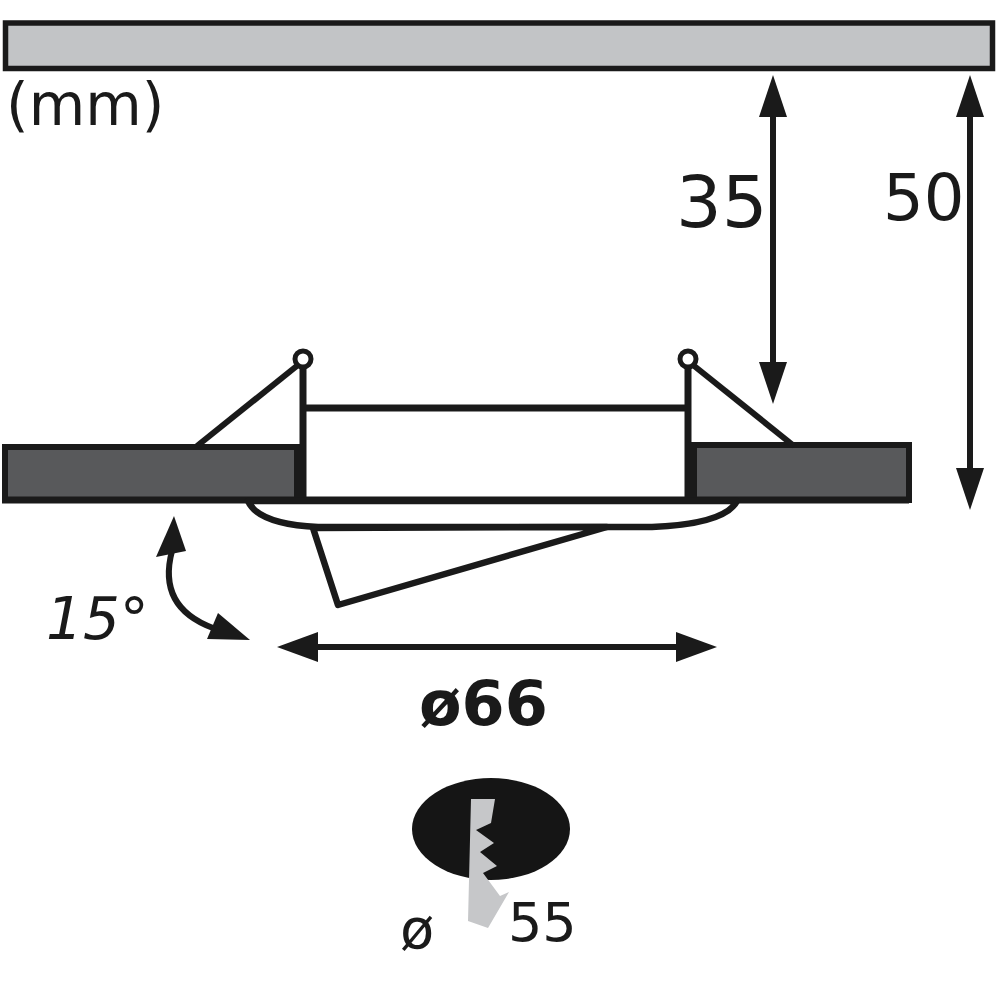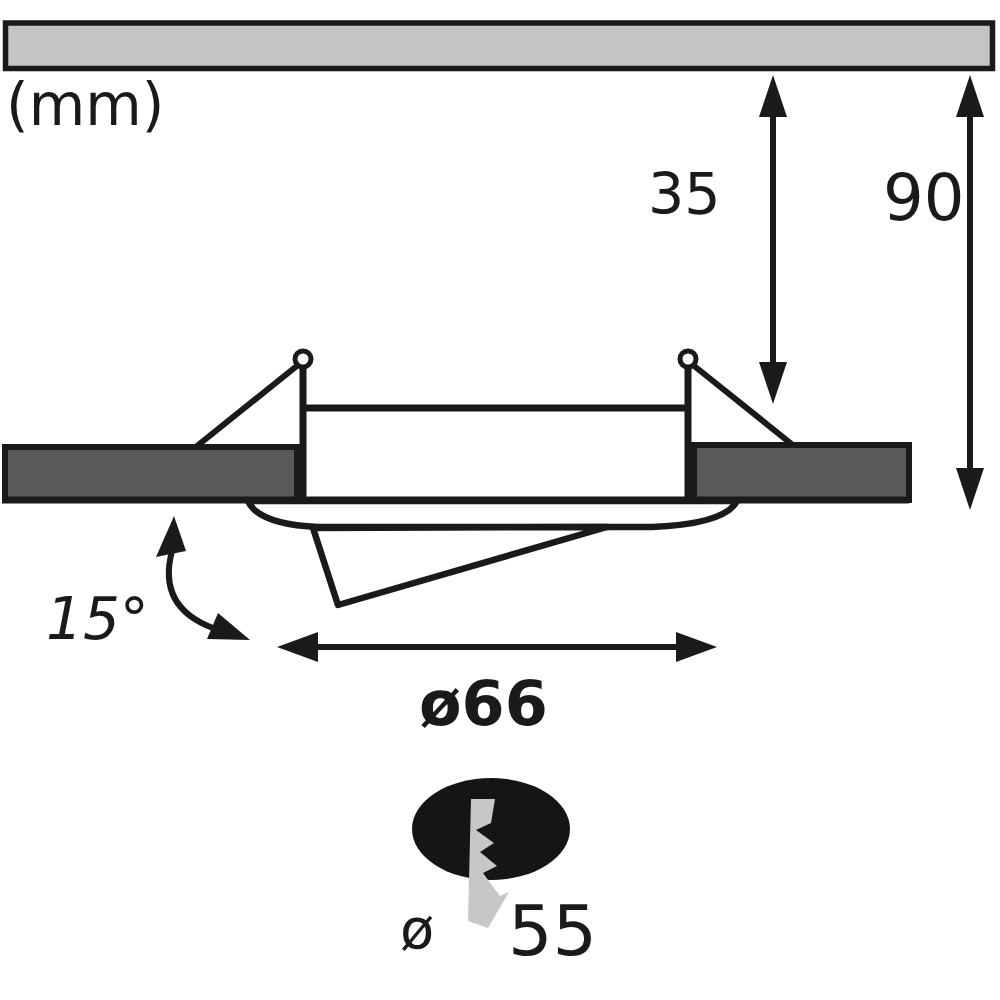--- a/index.html
+++ b/index.html
@@ -25,26 +25,26 @@
   }
   .stage svg{position:absolute;left:0;top:0;}
   .label{
     position:absolute;
     line-height:1;
     color:var(--line);
     white-space:nowrap;
     user-select:none;
   }
   .lbl-unit   {left:6px;   top:76px;  font-size:58px;}
-  .lbl-35     {left:648px; top:166px; font-size:57px;}
+  .lbl-35     {left:676px; top:166px; font-size:72px;}
   .lbl-50     {left:883px; top:166px; font-size:64px;}
   .lbl-angle  {left:46px;  top:590px; font-size:58px;font-style:italic;}
   .lbl-dia66  {left:419px; top:673px; font-size:62px;font-weight:bold;}
   .lbl-cutsym {left:400px; top:901px; font-size:56px;}
-  .lbl-cutval {left:508px; top:896px; font-size:70px;}
+  .lbl-cutval {left:508px; top:896px; font-size:54px;}
 </style>
 </head>
 <body>
 
 <div class="stage">
 
   <svg width="1000" height="1000" viewBox="0 0 1000 1000">
 
     <rect x="5.5" y="23" width="987" height="45.5" style="fill:var(--ceiling-panel);stroke:var(--line);stroke-width:5.5"></rect>
 
@@ -97,18 +97,18 @@
     </g>
 
     <g>
       <ellipse cx="491" cy="829" rx="79" ry="51" style="fill:var(--icon-black);stroke:none"></ellipse>
       <polygon points="471,799 495,799 491,823 476,830 494,843 480,852 497,866 483,873 500,896 509,892 488,928 468,921" style="fill:var(--bolt-gray);stroke:none"></polygon>
     </g>
   </svg>
 
   <div class="label lbl-unit">(mm)</div>
   <div class="label lbl-35">35</div>
-  <div class="label lbl-50">90</div>
+  <div class="label lbl-50">50</div>
   <div class="label lbl-angle">15°</div>
   <div class="label lbl-dia66">ø66</div>
   <div class="label lbl-cutsym">ø</div>
   <div class="label lbl-cutval">55</div>
 </div>
 
 </body></html>

